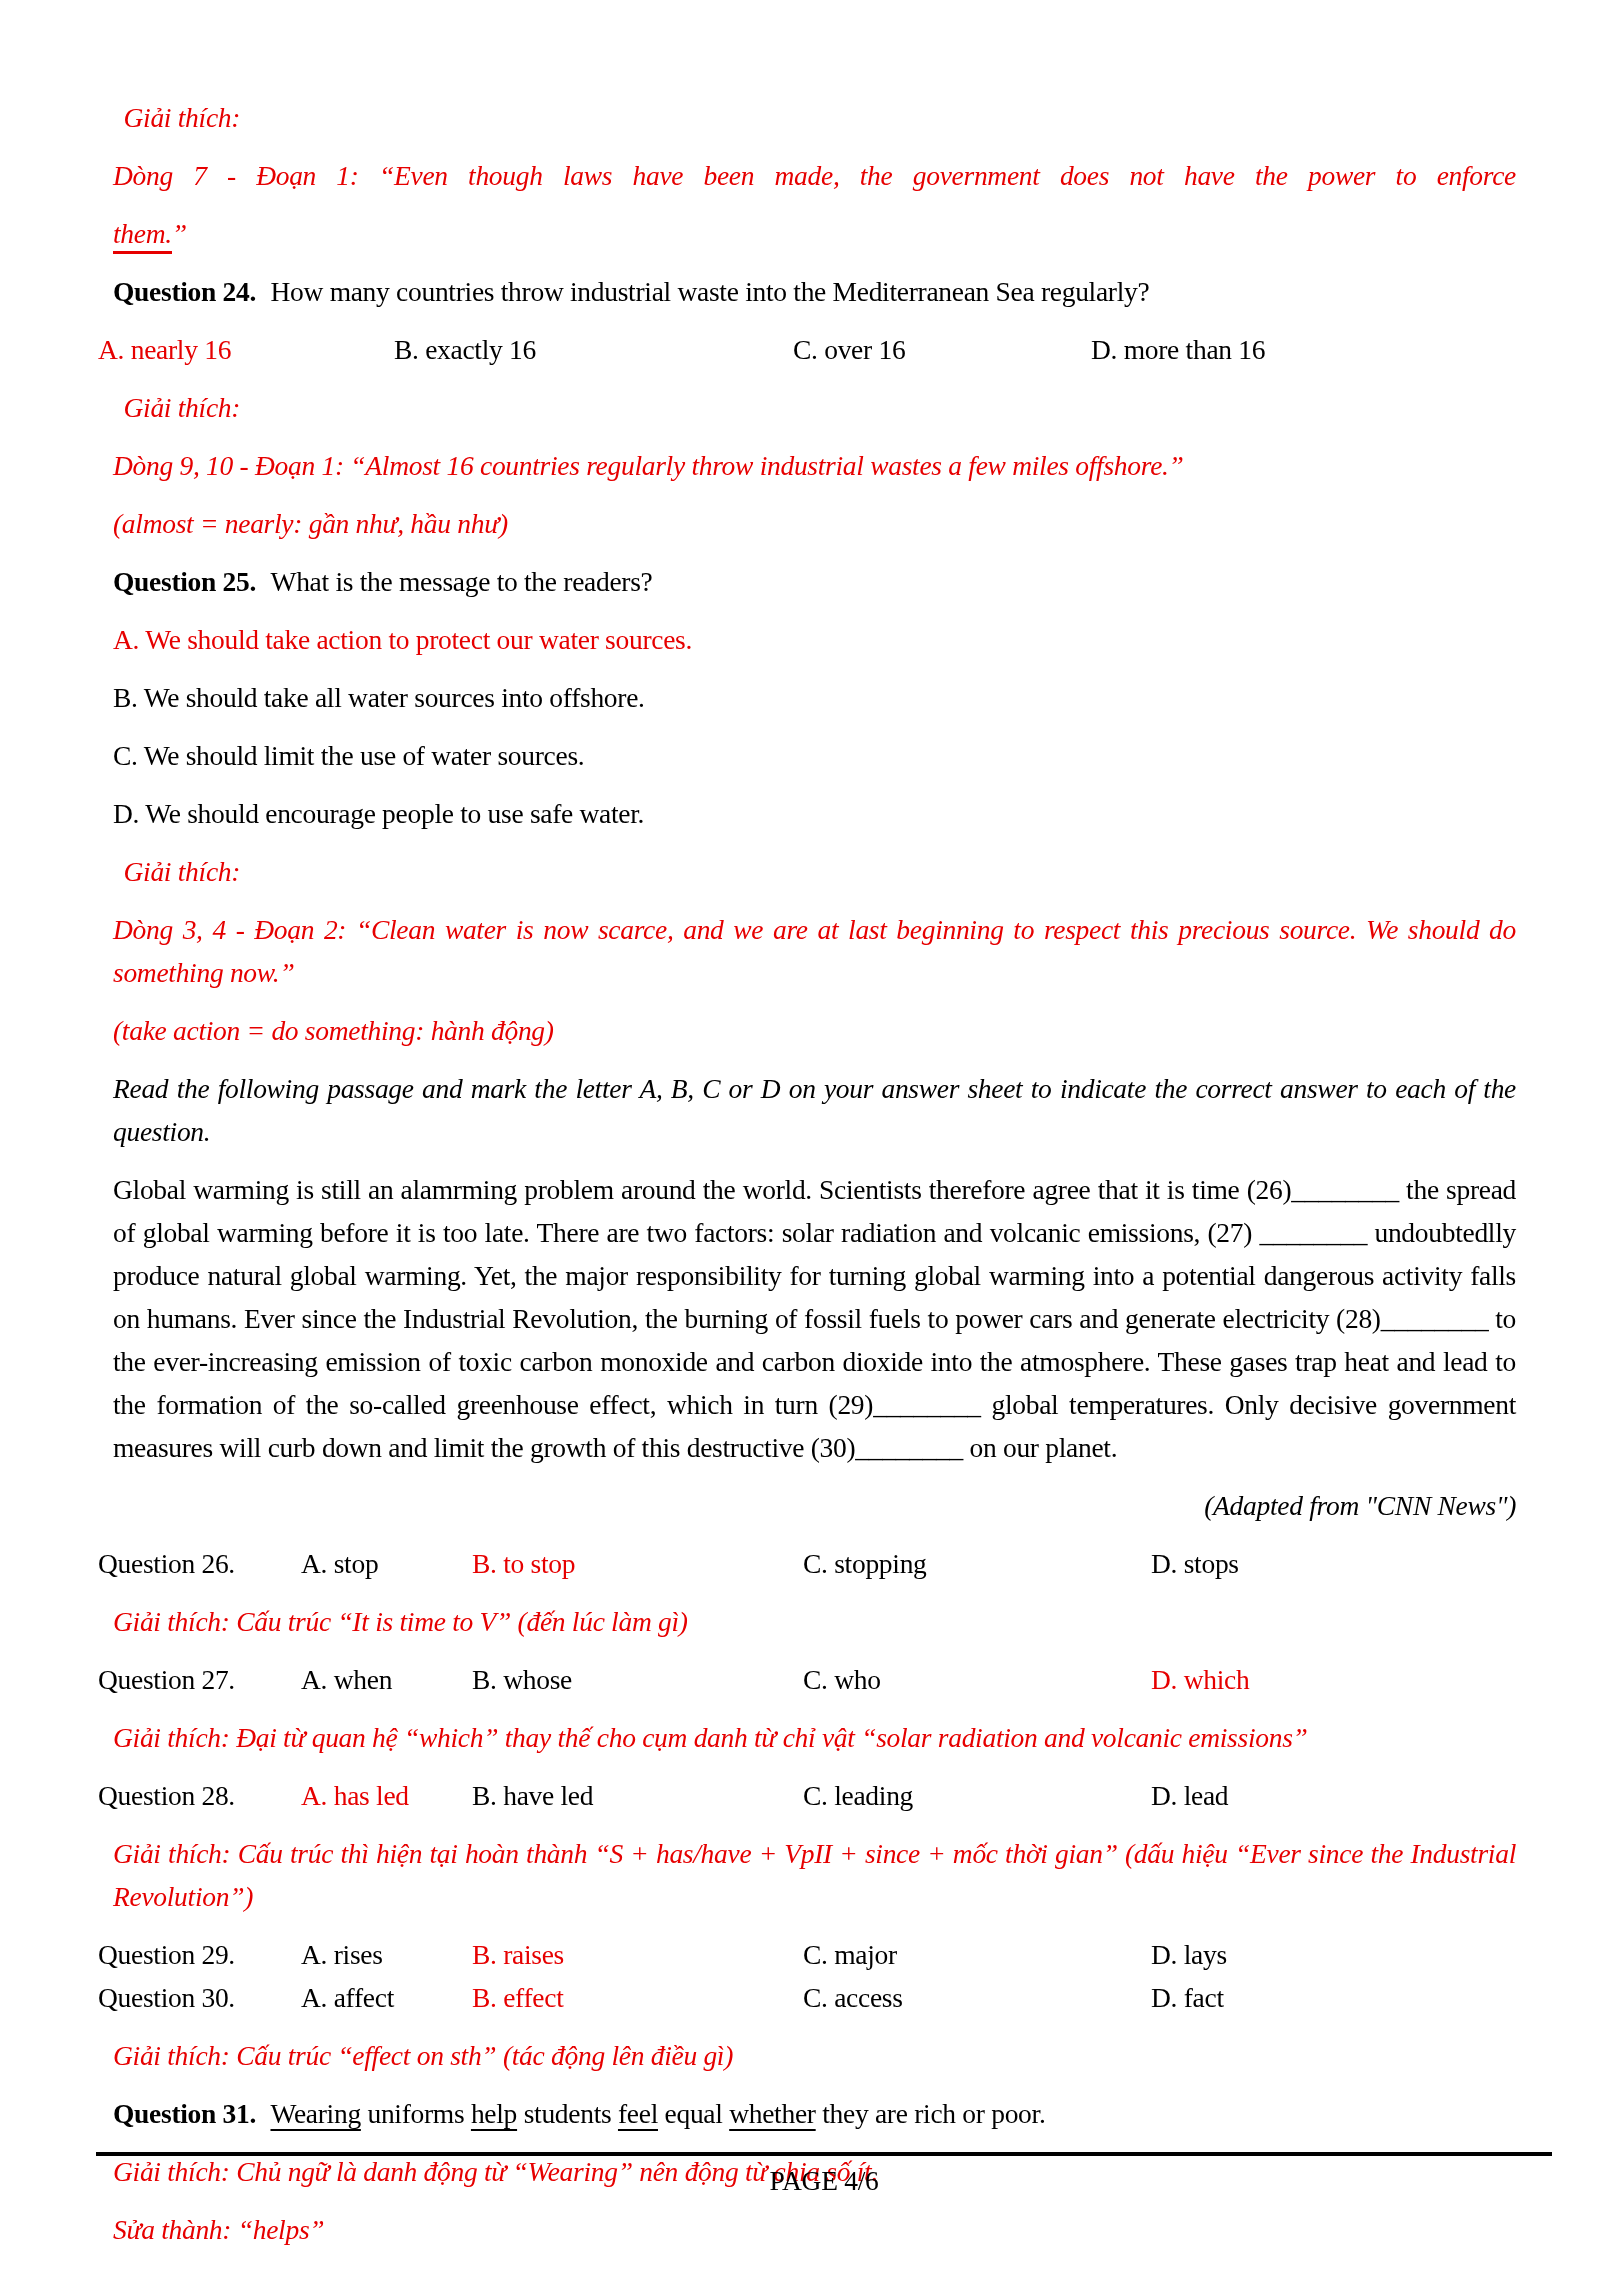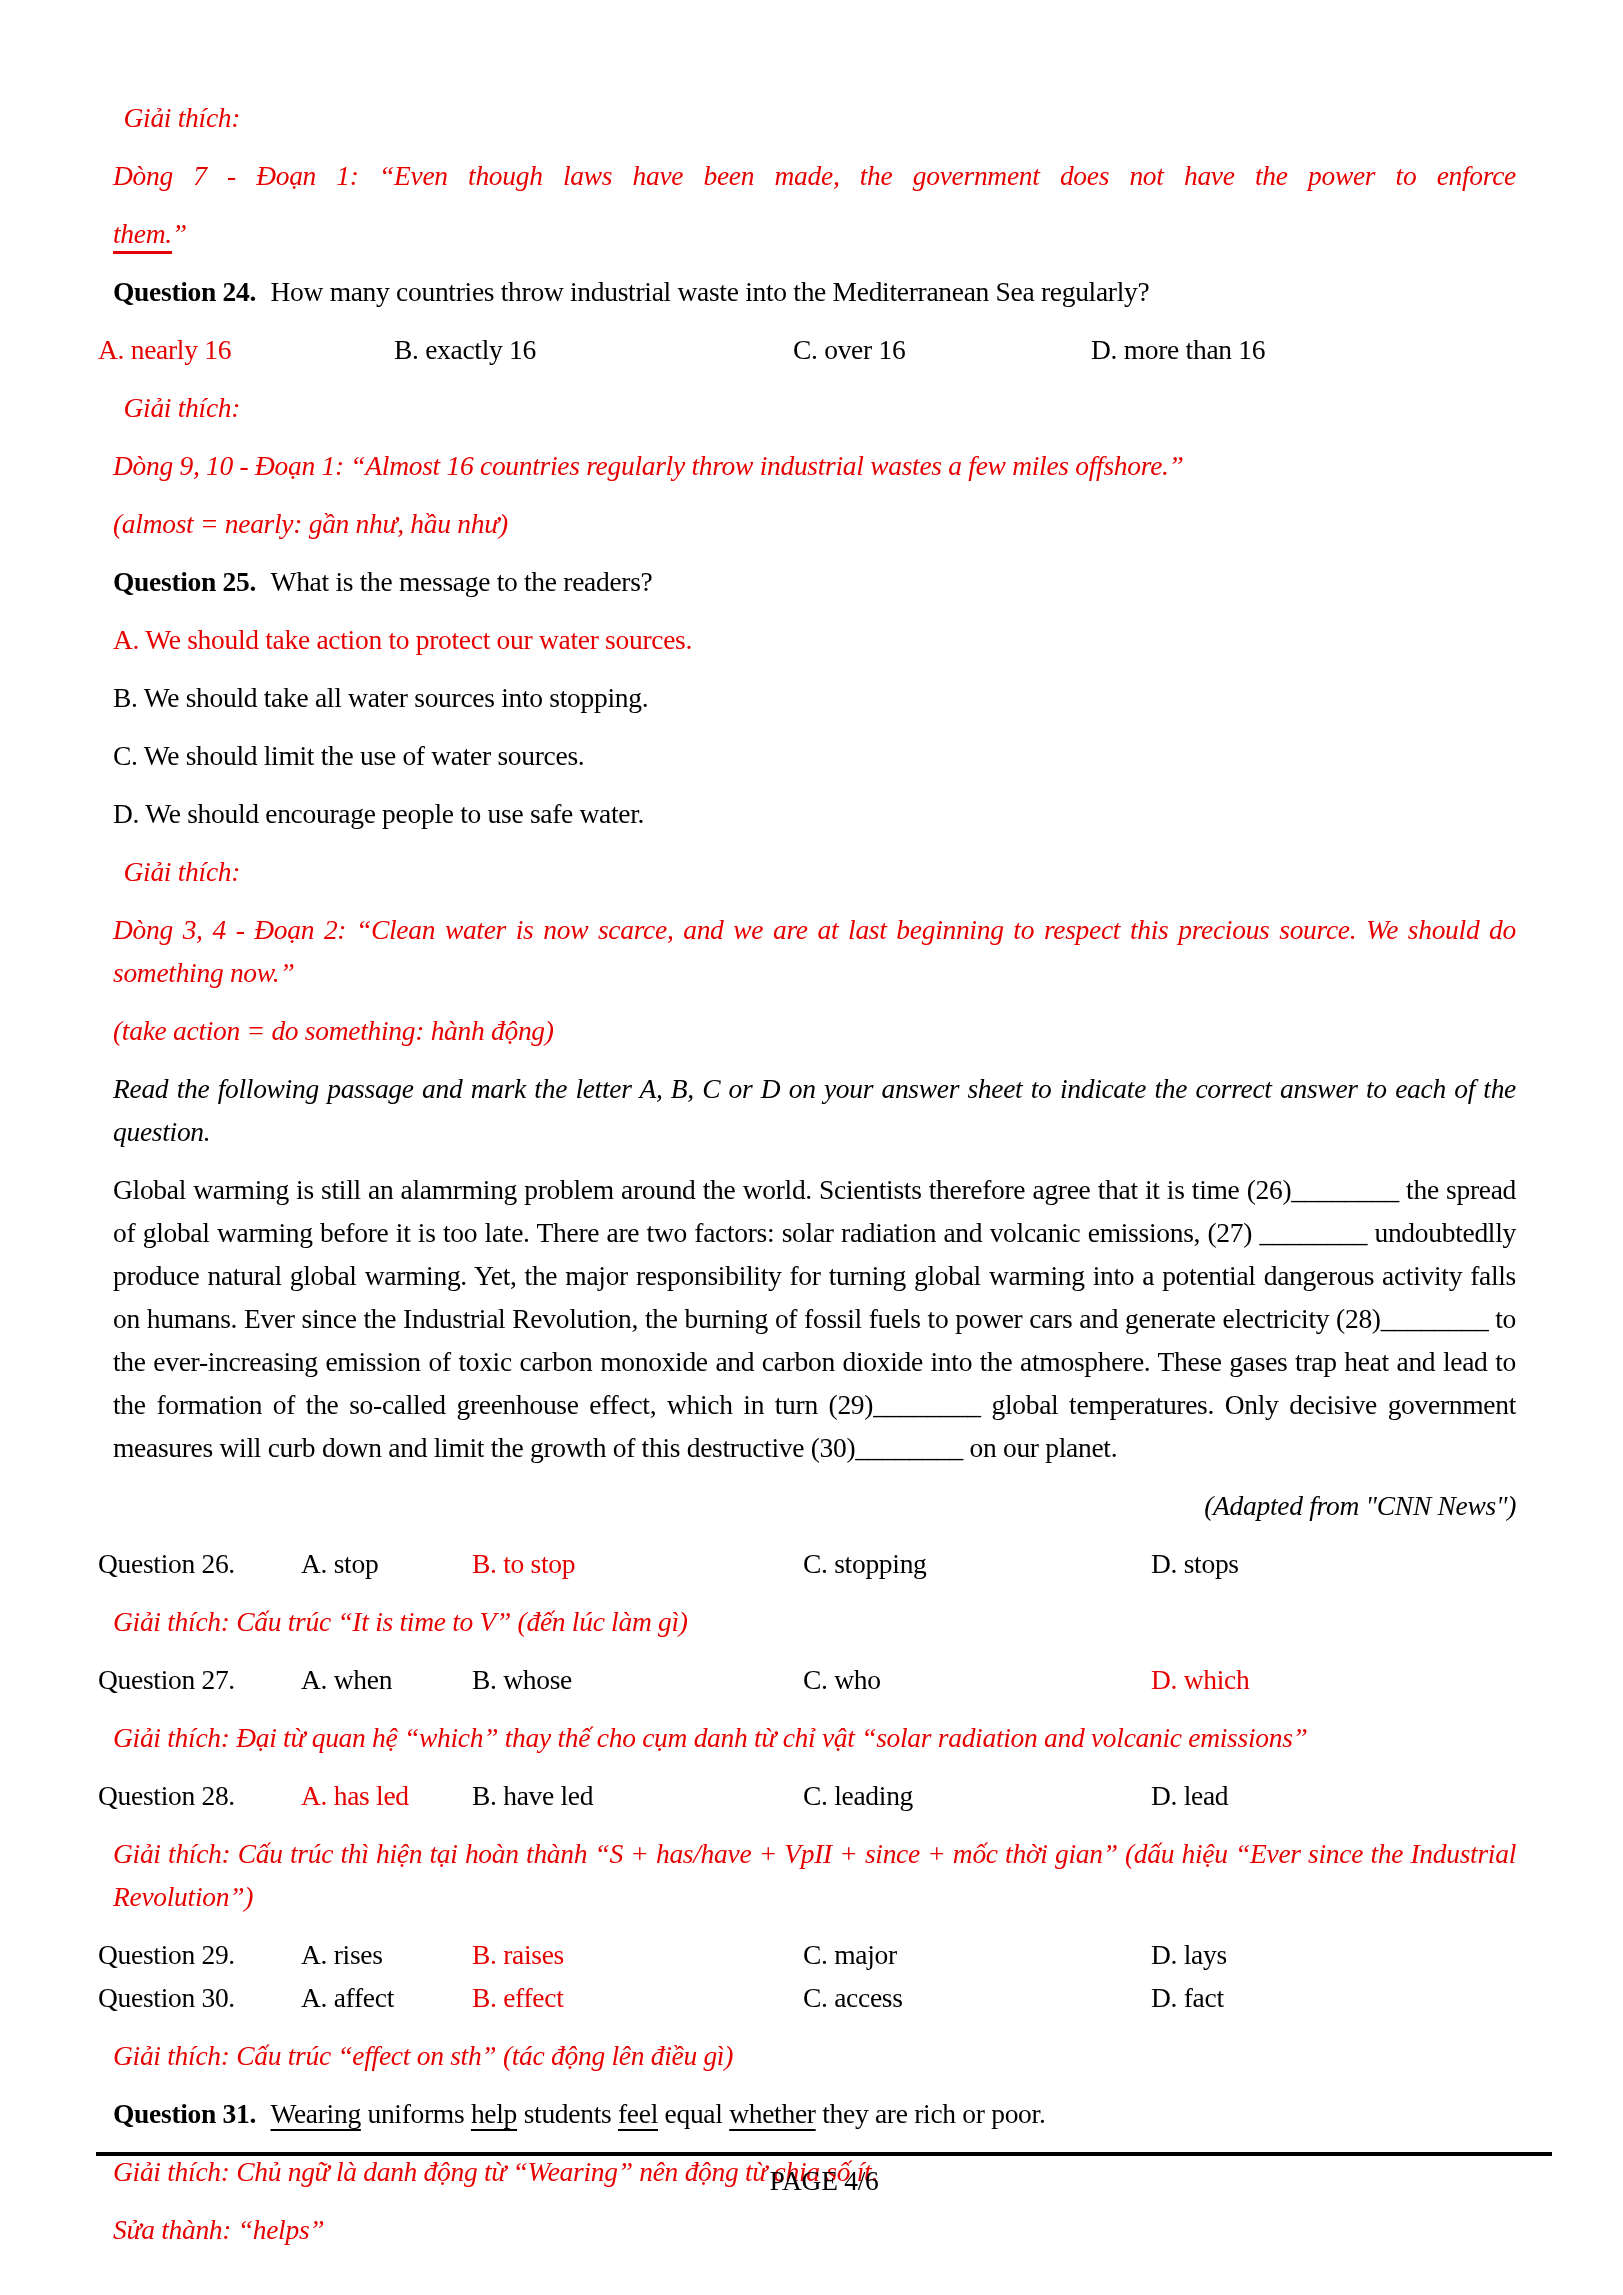--- a/index.html
+++ b/index.html
@@ -67,21 +67,21 @@
     <span style="left:296px">B. exactly 16</span>
     <span style="left:695px">C. over 16</span>
     <span style="left:993px">D. more than 16</span>
   </div>
   <p class="red italic indent">Giải thích:</p>
   <p class="red italic just">Dòng 9, 10 - Đoạn 1: “Almost 16 countries regularly throw industrial wastes a few miles offshore.”</p>
   <p class="red italic">(almost = nearly: gần như, hầu như)</p>
 
   <p><span class="qlabel">Question 25.</span><span>What is the message to the readers?</span></p>
   <p class="red">A. We should take action to protect our water sources.</p>
-  <p>B. We should take all water sources into stopping.</p>
+  <p>B. We should take all water sources into offshore.</p>
   <p>C. We should limit the use of water sources.</p>
   <p>D. We should encourage people to use safe water.</p>
   <p class="red italic indent">Giải thích:</p>
   <p class="red italic just">Dòng 3, 4 - Đoạn 2: “Clean water is now scarce, and we are at last beginning to respect this precious source. We should do something now.”</p>
   <p class="red italic">(take action = do something: hành động)</p>
 
   <p class="bold italic just">Read the following passage and mark the letter A, B, C or D on your answer sheet to indicate the correct answer to each of the question.</p>
   <p class="just"><span>Global warming is still an alamrming problem around the world. Scientists therefore agree that it is time </span><span class="bold">(26)</span><span>________ the spread of global warming before it is too late. There are two factors: solar radiation and volcanic emissions, </span><span class="bold">(27)</span><span> ________ undoubtedlly produce natural global warming. Yet, the major responsibility for turning global warming into a potential dangerous activity falls on humans. Ever since the Industrial Revolution, the burning of fossil fuels to power cars and generate electricity </span><span class="bold">(28)</span><span>________ to the ever-increasing emission of toxic carbon monoxide and carbon dioxide into the atmosphere. These gases trap heat and lead to the formation of the so-called greenhouse effect, which in turn </span><span class="bold">(29)</span><span>________ global temperatures. Only decisive government measures will curb down and limit the growth of this destructive </span><span class="bold">(30)</span><span>________ on our planet.</span></p>
   <p class="right italic">(Adapted from "CNN News")</p>
 

